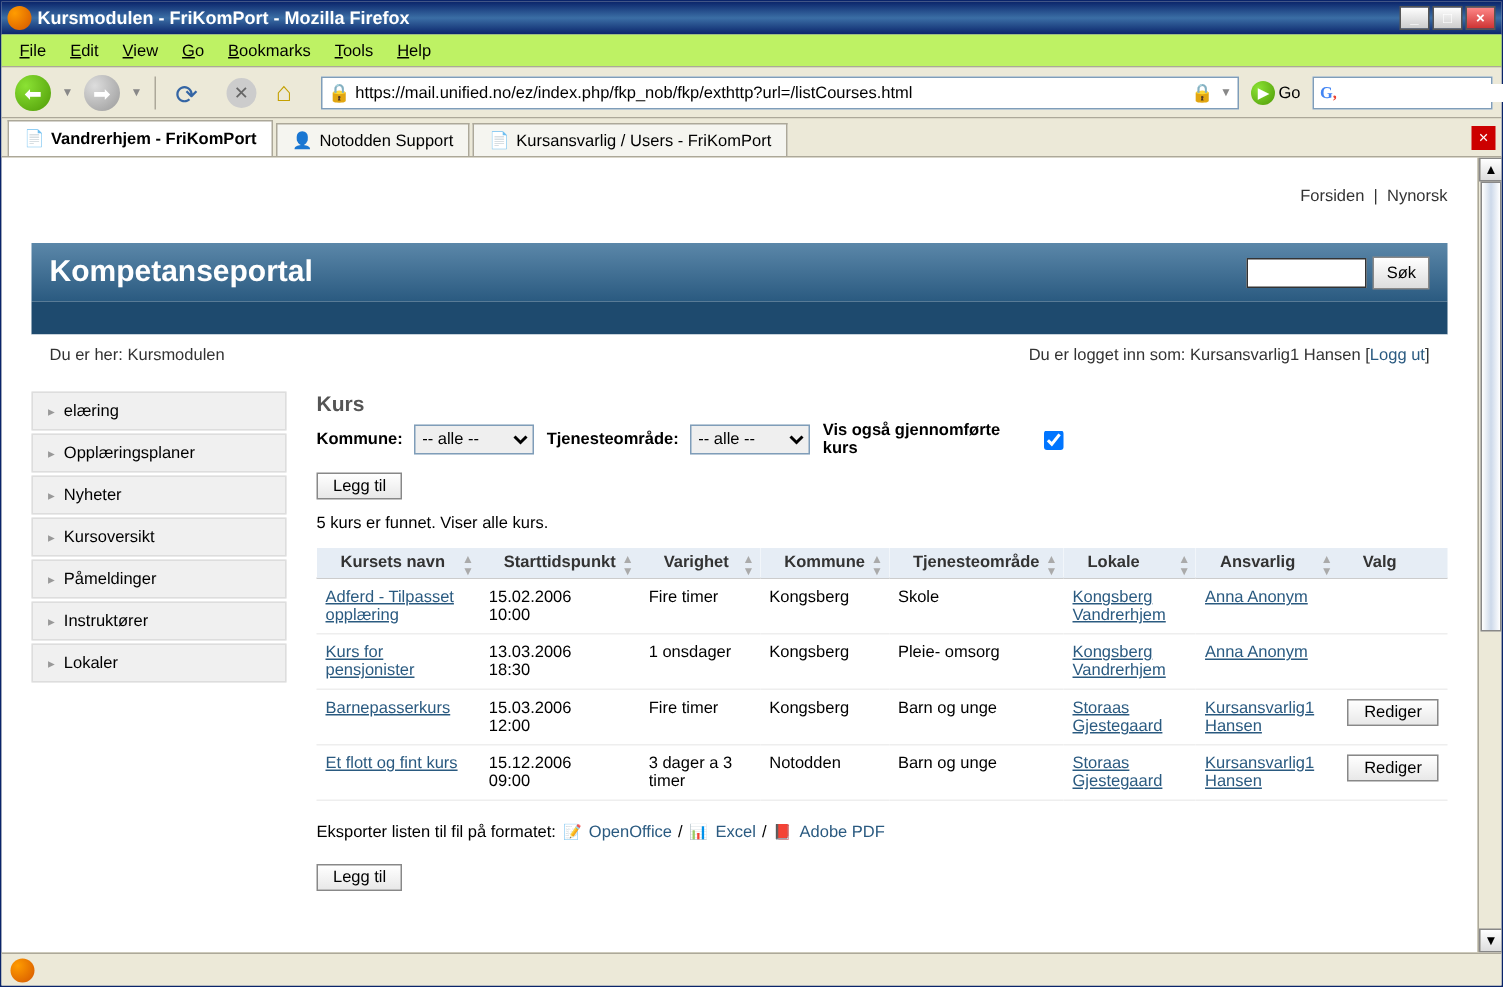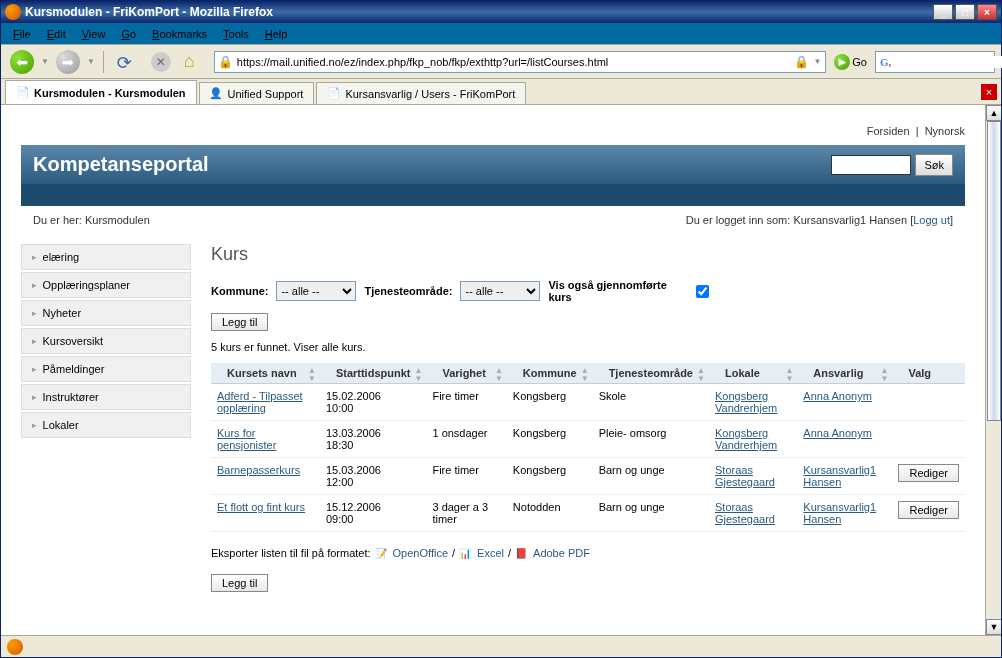--- a/index.html
+++ b/index.html
@@ -8,21 +8,21 @@
 
 .window { width: 1002px; height: 658px; display: flex; flex-direction: column; border: 1px solid #0a246a; }
 .titlebar { height: 22px; background: linear-gradient(to bottom, #0a246a, #3b6ea5 50%, #0a246a); color: #fff; display: flex; align-items: center; padding: 0 4px; font-size: 12px; font-weight: bold; }
 .titlebar-icon { width: 16px; height: 16px; margin-right: 4px; background: radial-gradient(circle at 30% 30%, #ff9c00, #d45500); border-radius: 50%; }
 .titlebar-text { flex: 1; }
 .titlebar-btns { display: flex; gap: 2px; }
 .titlebar-btn { width: 20px; height: 16px; background: linear-gradient(#fff, #ccc); border: 1px solid #555; font-size: 10px; display: flex; align-items: center; justify-content: center; cursor: pointer; }
 .titlebar-btn.close { background: linear-gradient(#f88, #c33); color: #fff; }
 
 
-.menubar { height: 22px; background: #0369a1; display: flex; align-items: center; padding: 0 4px; border-bottom: 1px solid #aca899; }
+.menubar { height: 22px; background: #bef264; display: flex; align-items: center; padding: 0 4px; border-bottom: 1px solid #aca899; }
 .menubar-item { padding: 2px 8px; cursor: pointer; }
 .menubar-item .u { text-decoration: underline; }
 
 
 .toolbar { height: 34px; background: #ece9d8; display: flex; align-items: center; padding: 0 6px; gap: 4px; border-bottom: 1px solid #aca899; }
 .tb-btn { width: 30px; height: 28px; display: flex; align-items: center; justify-content: center; cursor: pointer; border-radius: 3px; }
 .tb-sep { width: 1px; height: 22px; background: #aca899; margin: 0 4px; }
 .arrow-circle { width: 24px; height: 24px; border-radius: 50%; display: flex; align-items: center; justify-content: center; font-size: 14px; color: #fff; }
 .back-arrow { background: radial-gradient(circle at 30% 30%, #8be234, #4e9a06); }
 .fwd-arrow { background: radial-gradient(circle at 30% 30%, #ddd, #999); }
@@ -48,38 +48,38 @@
 
 .content-wrap { flex: 1; display: flex; overflow: hidden; }
 .content { flex: 1; background: #fff; overflow-y: auto; padding: 0; }
 .vscrollbar { width: 16px; background: #ece9d8; border-left: 1px solid #aca899; position: relative; }
 .vscroll-up, .vscroll-down { position: absolute; width: 16px; height: 16px; background: linear-gradient(#fff,#ddd); border: 1px solid #888; font-size: 9px; display:flex;align-items:center;justify-content:center; cursor:pointer; }
 .vscroll-up { top: 0; } .vscroll-down { bottom: 0; }
 .vscroll-thumb { position: absolute; top: 16px; width: 14px; left:1px; height: 300px; background: linear-gradient(to right,#fff,#cdd9ea,#fff); border: 1px solid #888; cursor:pointer; }
 
 
 .page { padding: 20px; }
-.page-topright { text-align: right; font-size: 11px; color: #333; padding-bottom: 8px; }
+.page-topright { text-align: right; font-size: 11px; color: #333; padding-bottom: 25px; }
 .page-topright a { color: #333; text-decoration: none; }
 .page-header { background: linear-gradient(to bottom, #5b87a9, #2a5a80); color: #fff; padding: 8px 12px; display: flex; align-items: center; }
 .page-header h1 { font-size: 20px; font-weight: bold; flex: 1; }
 .search-input { height: 20px; width: 80px; border: 1px solid #333; padding: 0 4px; margin-right: 4px; }
 .search-btn { height: 22px; padding: 0 8px; background: linear-gradient(#fff,#ddd); border: 1px solid #888; cursor: pointer; font-size: 11px; }
 .page-nav { background: #1e4a6e; height: 22px; }
 .breadcrumb-bar { background: #fff; padding: 8px 12px; display: flex; font-size: 11px; color: #333; }
 .breadcrumb-bar .right { margin-left: auto; }
 .breadcrumb-bar a { color: #2a5a80; text-decoration: none; }
 
 .main-layout { display: flex; gap: 20px; padding: 10px 0; }
 .sidebar { width: 170px; }
 .sidebar-item { background: #f0f0f0; border: 1px solid #ddd; padding: 6px 10px; margin-bottom: 2px; cursor: pointer; display: flex; align-items: center; gap: 6px; font-size: 11px; }
 .sidebar-chev { color: #999; font-size: 9px; }
 
 .main-content { flex: 1; }
-.main-content h2 { font-size: 18px; color: #555; margin-bottom: 14px; font-weight: normal; }
+.main-content h2 { font-size: 14px; color: #555; margin-bottom: 4px; font-weight: bold; }
 .filter-row { display: flex; align-items: center; gap: 8px; margin-bottom: 10px; font-size: 11px; }
 .filter-row label { font-weight: bold; }
 .filter-row select { font-size: 11px; border: 1px solid #7f9db9; height: 20px; width: 80px; }
 .filter-row .chklabel { font-weight: bold; max-width: 140px; }
 .btn { background: linear-gradient(#fff,#e8e8e8); border: 1px solid #888; padding: 2px 10px; cursor: pointer; font-size: 11px; }
 .result-text { margin: 10px 0; font-size: 11px; }
 
 table.data { width: 100%; border-collapse: collapse; font-size: 11px; }
 table.data th { background: #e6edf5; text-align: left; padding: 4px 16px; color: #333; font-weight: bold; border-bottom: 1px solid #ccc; position: relative; }
 table.data th .sort { position: absolute; right: 4px; color: #aaa; font-size: 8px; line-height: 8px; cursor:pointer; }
@@ -150,25 +150,25 @@
     </div>
     <div class="searchbar">
       <span class="g-icon"><span style="color:#4285f4">G</span><span style="color:#ea4335">,</span></span>
       <input style="flex: 1 1 0%; border: none; outline: none; font-size: 11px;">
     </div>
   </div>
 
   <div class="tabstrip">
     <div class="browser-tab active">
       <span class="tab-favicon">📄</span>
-      <span>Kursmodulen - Kursmodulen</span>
+      <span>Vandrerhjem - FriKomPort</span>
     </div>
     <div class="browser-tab">
       <span class="tab-favicon">👤</span>
-      <span>Unified Support</span>
+      <span>Notodden Support</span>
     </div>
     <div class="browser-tab">
       <span class="tab-favicon">📄</span>
       <span>Kursansvarlig / Users - FriKomPort</span>
     </div>
     <div class="tabstrip-spacer"></div>
     <div class="tab-close-all">×</div>
   </div>
 
   <div class="content-wrap">

